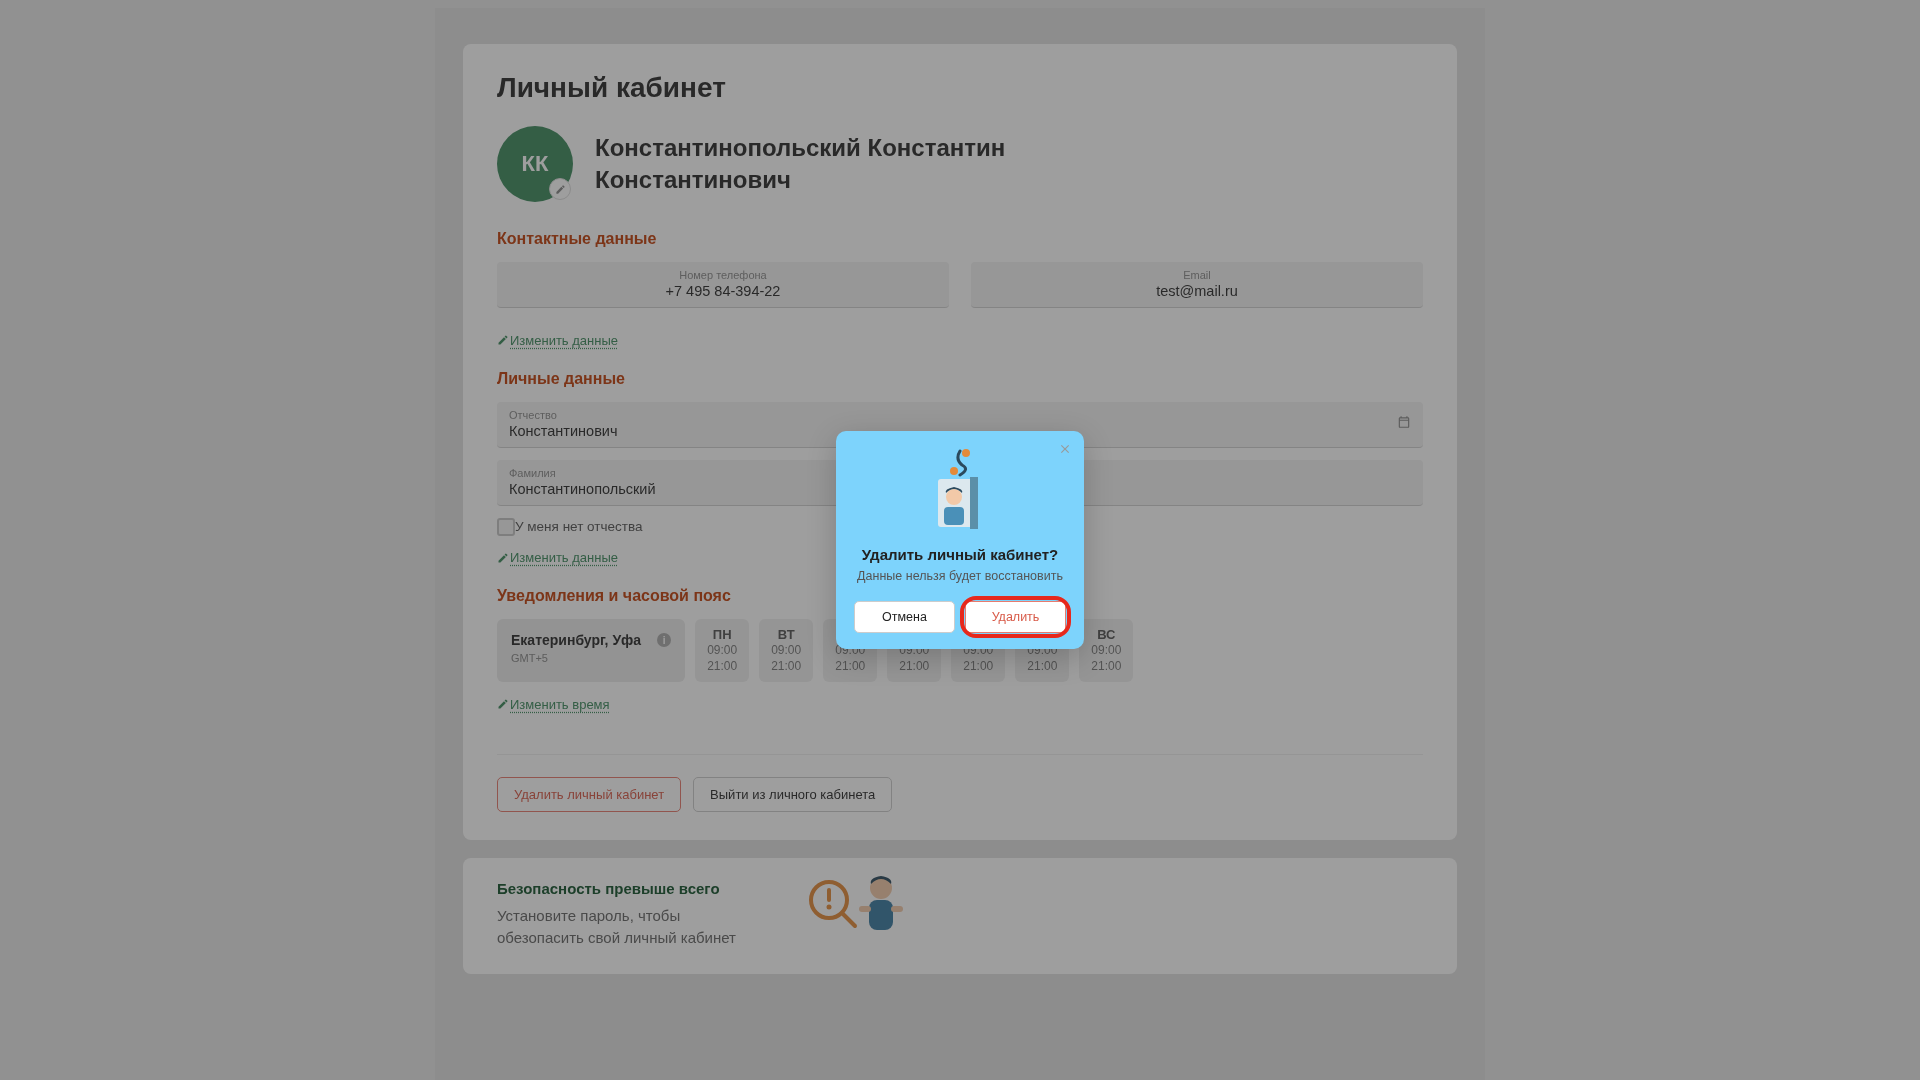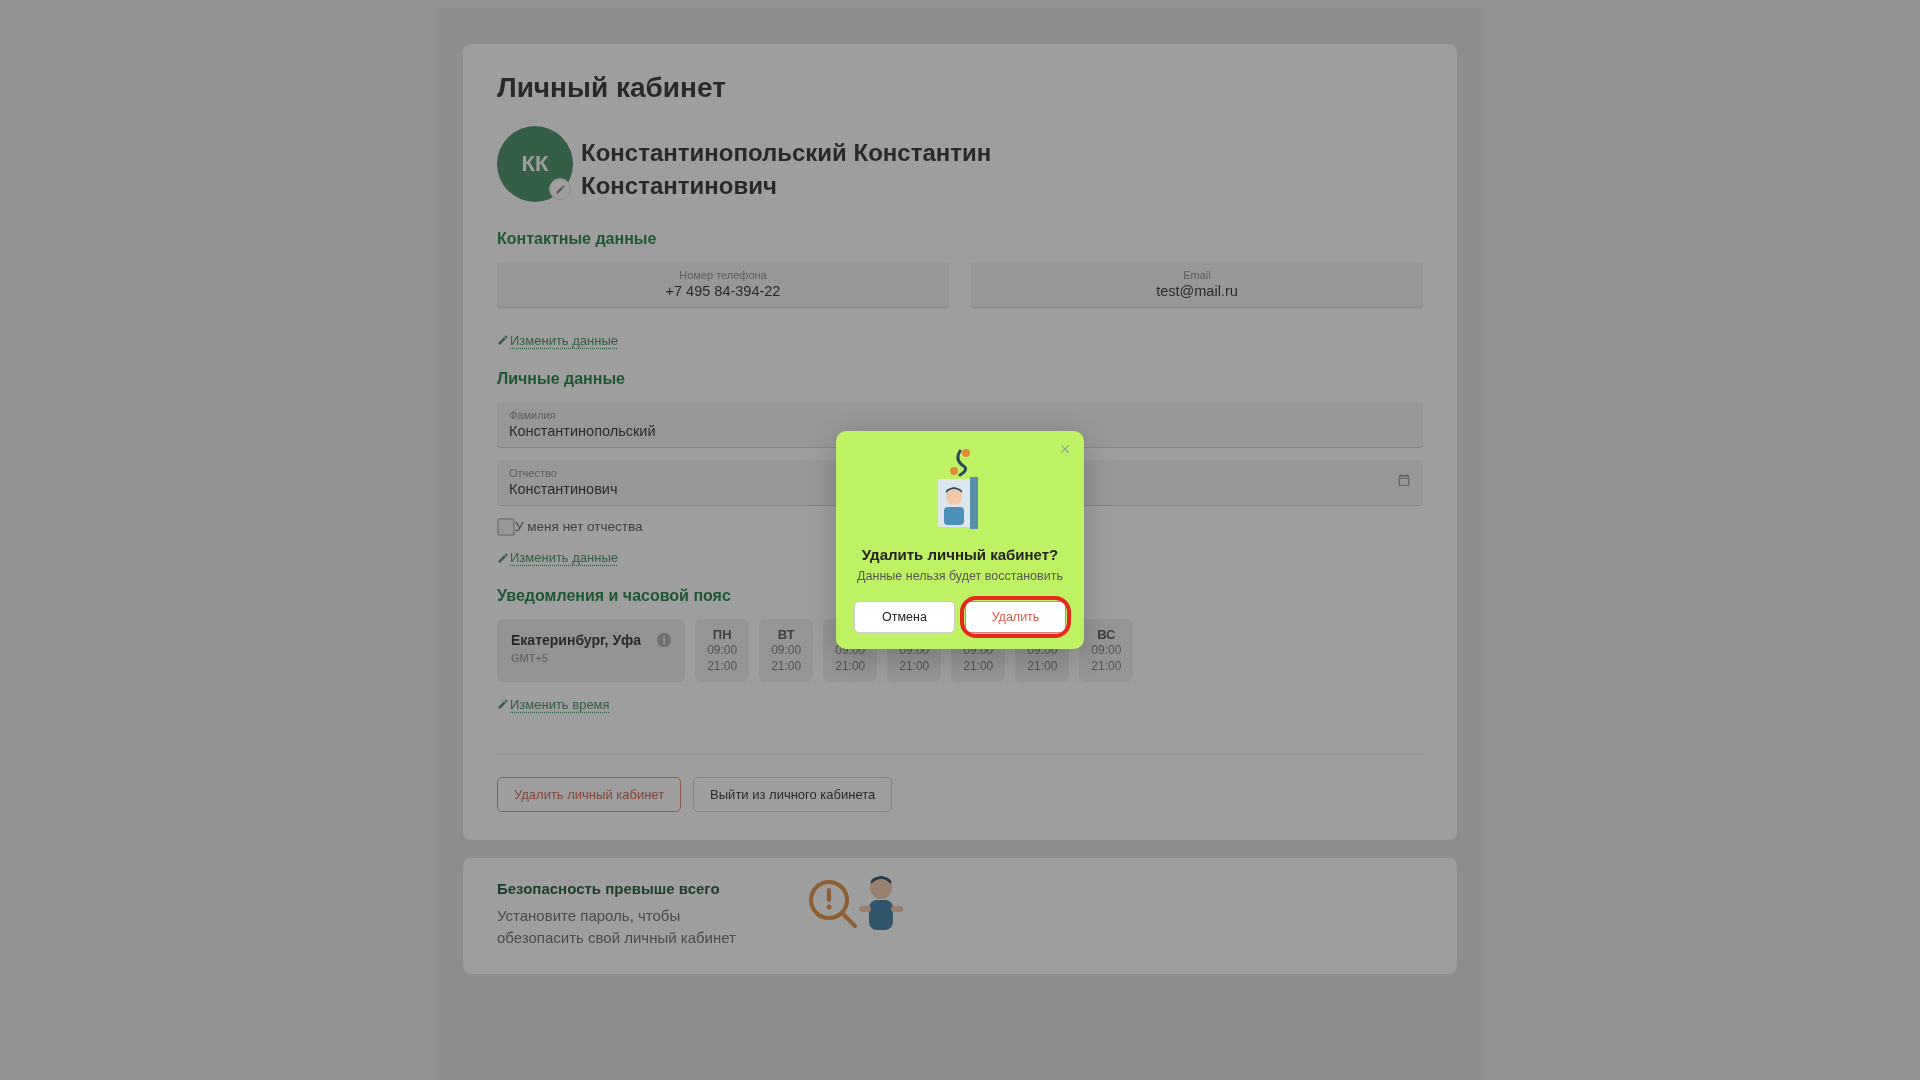--- a/index.html
+++ b/index.html
@@ -30,22 +30,22 @@
       padding: 28px 34px 28px 34px;
     }
     .page-title {
       font-size: 28px;
       font-weight: 700;
       color: #2b2b2b;
       margin-bottom: 22px;
     }
     .profile-row {
       display: flex;
-      align-items: flex-end;
-      gap: 8px;
+      align-items: center;
+      gap: 22px;
       margin-bottom: 28px;
     }
     .avatar {
       width: 76px;
       height: 76px;
       border-radius: 50%;
       background: #3e8a5e;
       color: #fff;
       display: flex;
       align-items: center;
@@ -71,21 +71,21 @@
     .profile-name {
       font-size: 24px;
       font-weight: 700;
       color: #2b2b2b;
       line-height: 1.35;
       max-width: 540px;
     }
     .section-title {
       font-size: 16px;
       font-weight: 700;
-      color: #15803d;
+      color: #c2410c;
       margin-bottom: 14px;
     }
     .row-two {
       display: flex;
       gap: 22px;
       margin-bottom: 12px;
     }
     .row-two .field { flex: 1; text-align: center; }
     .field {
       background: #f3f3f3;
@@ -232,21 +232,21 @@
     .overlay {
       position: absolute;
       inset: 0;
       background: rgba(40,40,40,0.45);
       display: flex;
       align-items: center;
       justify-content: center;
       z-index: 100;
     }
     .modal {
-      background: #bef264;
+      background: #7dd3fc;
       border-radius: 10px;
       width: 248px;
       padding: 18px 18px 16px 18px;
       text-align: center;
       position: relative;
       box-shadow: 0 8px 30px rgba(0,0,0,0.2);
     }
     .modal-close {
       position: absolute;
       top: 10px;
@@ -347,31 +347,31 @@
       <a class="edit-link">
         <svg viewBox="0 0 24 24">
             <path fill="#3e8a5e" d="M3 17.25V21h3.75l11-11-3.75-3.75-11 11zM20.7 7.04a1 1 0 0 0 0-1.41l-2.34-2.34a1 1 0 0 0-1.41 0l-1.83 1.83 3.75 3.75 1.83-1.83z"></path>
           </svg>
         <span>Изменить данные</span>
       </a>
 
       
       <div class="section-title">Личные данные</div>
       <div class="field">
-        <div class="field-label">Фамилия</div>
-        <div class="field-value">Константинопольский</div>
-      </div>
-      <div class="field">
         <div class="field-label">Отчество</div>
         <div class="field-value">Константинович</div>
         <span class="field-icon-right">
           <svg width="14" height="14" viewBox="0 0 24 24">
               <path fill="#888" d="M19 4h-1V2h-2v2H8V2H6v2H5a2 2 0 0 0-2 2v14a2 2 0 0 0 2 2h14a2 2 0 0 0 2-2V6a2 2 0 0 0-2-2zm0 16H5V10h14v10zM5 8V6h14v2H5z"></path>
             </svg>
         </span>
+      </div>
+      <div class="field">
+        <div class="field-label">Фамилия</div>
+        <div class="field-value">Константинопольский</div>
       </div>
       <div class="checkbox-row">
         <span class="checkbox"></span>
         <span class="checkbox-label">У меня нет отчества</span>
       </div>
       <a class="edit-link">
         <svg viewBox="0 0 24 24">
             <path fill="#3e8a5e" d="M3 17.25V21h3.75l11-11-3.75-3.75-11 11zM20.7 7.04a1 1 0 0 0 0-1.41l-2.34-2.34a1 1 0 0 0-1.41 0l-1.83 1.83 3.75 3.75 1.83-1.83z"></path>
           </svg>
         <span>Изменить данные</span>

